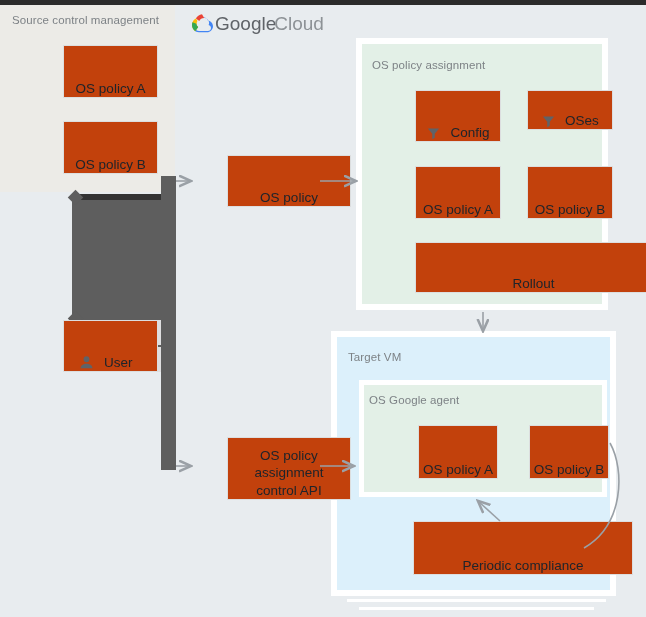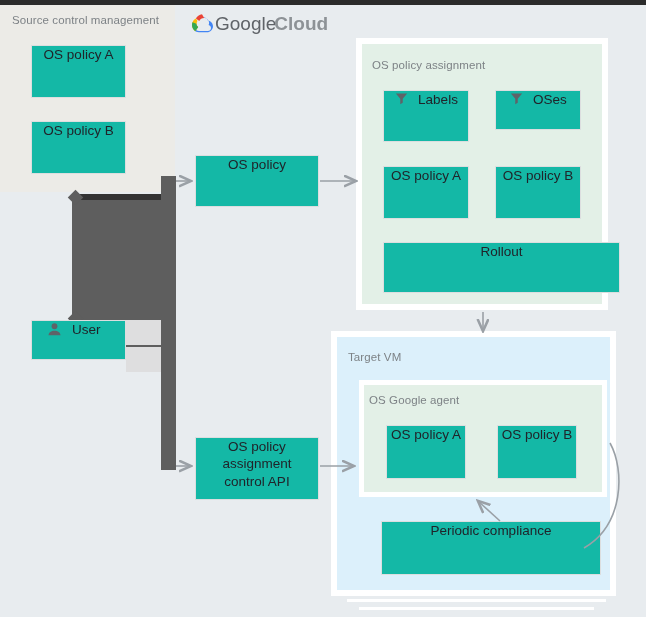--- a/index.html
+++ b/index.html
@@ -29,34 +29,35 @@
   .panel-caption{
     position:absolute;
     font-size:11.5px; color:#7d8286; letter-spacing:.1px;
     white-space:nowrap;
   }
   .scm-caption{ left:12px; top:14px; }
 
   
   .node{
     position:absolute;
-    background:#14b8a6;
+    background:#c2410c;
     border:1px solid #dcdedf;
-    display:flex; align-items:flex-start; justify-content:center;
+    display:flex; align-items:flex-end; justify-content:center;
     text-align:center;
     color:#20242a;
     font-size:13.5px;
     line-height:1.28;
     box-sizing:border-box;
+    margin-left:32px;
   }
 
   .n-policyA-scm{ left:31px;  top:45px;  width:95px;  height:53px; }
   .n-policyB-scm{ left:31px;  top:121px; width:95px;  height:53px; }
 
-  .n-user{ left:31px; top:320px; width:95px; height:40px; justify-content:flex-start; padding-left:14px; z-index:6;}
+  .n-user{ left:31px; top:320px; width:95px; height:52px; justify-content:flex-start; padding-left:14px; z-index:6;}
   .n-user .label{ margin-left:9px; font-size:13.5px; }
 
   
   .user-shadow{
     position:absolute; left:126px; top:320px; width:50px; height:52px;
     background:#dededf; z-index:4;
   }
   .user-shadow-split{
     position:absolute; left:126px; top:345px; width:50px; height:2px;
     background:#5e5e5e; z-index:5;
@@ -160,21 +161,21 @@
       <svg width="26" height="24" viewBox="0 0 26 24" aria-hidden="true">
         <path d="M15.2 6.0 L13.0 2.2 C10.3 2.5 8.0 4.2 6.9 6.6 L10.3 9.0 C11.0 7.2 12.9 6.0 15.2 6.0 Z" fill="#ea4335"></path>
         <path d="M6.9 6.6 C5.3 7.3 4.1 8.6 3.5 10.3 L7.7 13.4 C7.5 12.9 7.4 12.4 7.4 11.8 C7.4 10.7 7.8 9.7 8.5 8.9 Z" fill="#fbbc04"></path>
         <path d="M3.5 10.3 C3.2 11.1 3.0 12.0 3.0 13.0 C3.0 15.6 4.3 17.9 6.3 19.2 L9.2 15.0 C8.1 14.3 7.4 13.1 7.4 11.8 C7.4 11.3 7.5 10.8 7.7 10.3 Z" fill="#fbbc04"></path>
         <path d="M6.3 19.2 C7.4 19.9 8.7 20.3 10.1 20.3 L18.0 20.3 C21.3 20.3 24.0 17.6 24.0 14.3 C24.0 11.3 21.8 8.8 18.9 8.4 C18.1 6.9 16.8 5.8 15.2 5.3 L15.2 6.0 C17.9 6.0 20.1 8.2 20.1 10.9 C20.1 11.6 19.9 12.3 19.6 12.9 L19.6 12.9 C21.0 13.2 22.0 14.4 22.0 15.9 C22.0 17.6 20.6 19.0 18.9 19.0 L10.1 19.0 C9.0 19.0 8.0 18.6 7.2 18.0 Z" fill="#4285f4"></path>
         <path d="M6.3 19.2 L9.2 15.0 C8.1 14.3 7.4 13.1 7.4 11.8 L3.5 10.3 C3.2 11.1 3.0 12.0 3.0 13.0 C3.0 15.6 4.3 17.9 6.3 19.2 Z" fill="#34a853"></path>
         <circle cx="13.2" cy="12.4" r="5.6" fill="none"></circle>
       </svg>
     </span>
     <span style="font-size:19px;color:#5f6368;font-weight:400;">Google</span>
-    <span style="font-size:19px;color:#8d9296;font-weight:700;margin-left:-2px;text-align:center;">Cloud</span>
+    <span style="font-size:19px;color:#8d9296;font-weight:400;margin-left:-2px;text-align:center;">Cloud</span>
   </div>
 
   <div class="dark-block"></div>
   <div class="dark-block-top"></div>
   <div class="dark-block-notch-top"></div>
   <div class="dark-block-notch-bot"></div>
   <div class="user-bar"></div>
 
   <div class="user-shadow"></div>
   <div class="user-shadow-split"></div>
@@ -205,21 +206,21 @@
   <div class="group-green-outer"></div>
   <div class="group-green"></div>
   <div class="panel-caption assign-caption">OS policy assignment</div>
 
   <div class="node n-labels">
     <span class="ficon">
       <svg width="15" height="15" viewBox="0 0 24 24" aria-hidden="true">
         <path d="M3 4 h18 l-7 8.2 v6.4 l-4 2.6 v-9 z" fill="#5f6368"></path>
       </svg>
     </span>
-    <span>Labels</span>
+    <span>Config</span>
   </div>
 
   <div class="node n-oses">
     <span class="ficon">
       <svg width="15" height="15" viewBox="0 0 24 24" aria-hidden="true">
         <path d="M3 4 h18 l-7 8.2 v6.4 l-4 2.6 v-9 z" fill="#5f6368"></path>
       </svg>
     </span>
     <span>OSes</span>
   </div>

